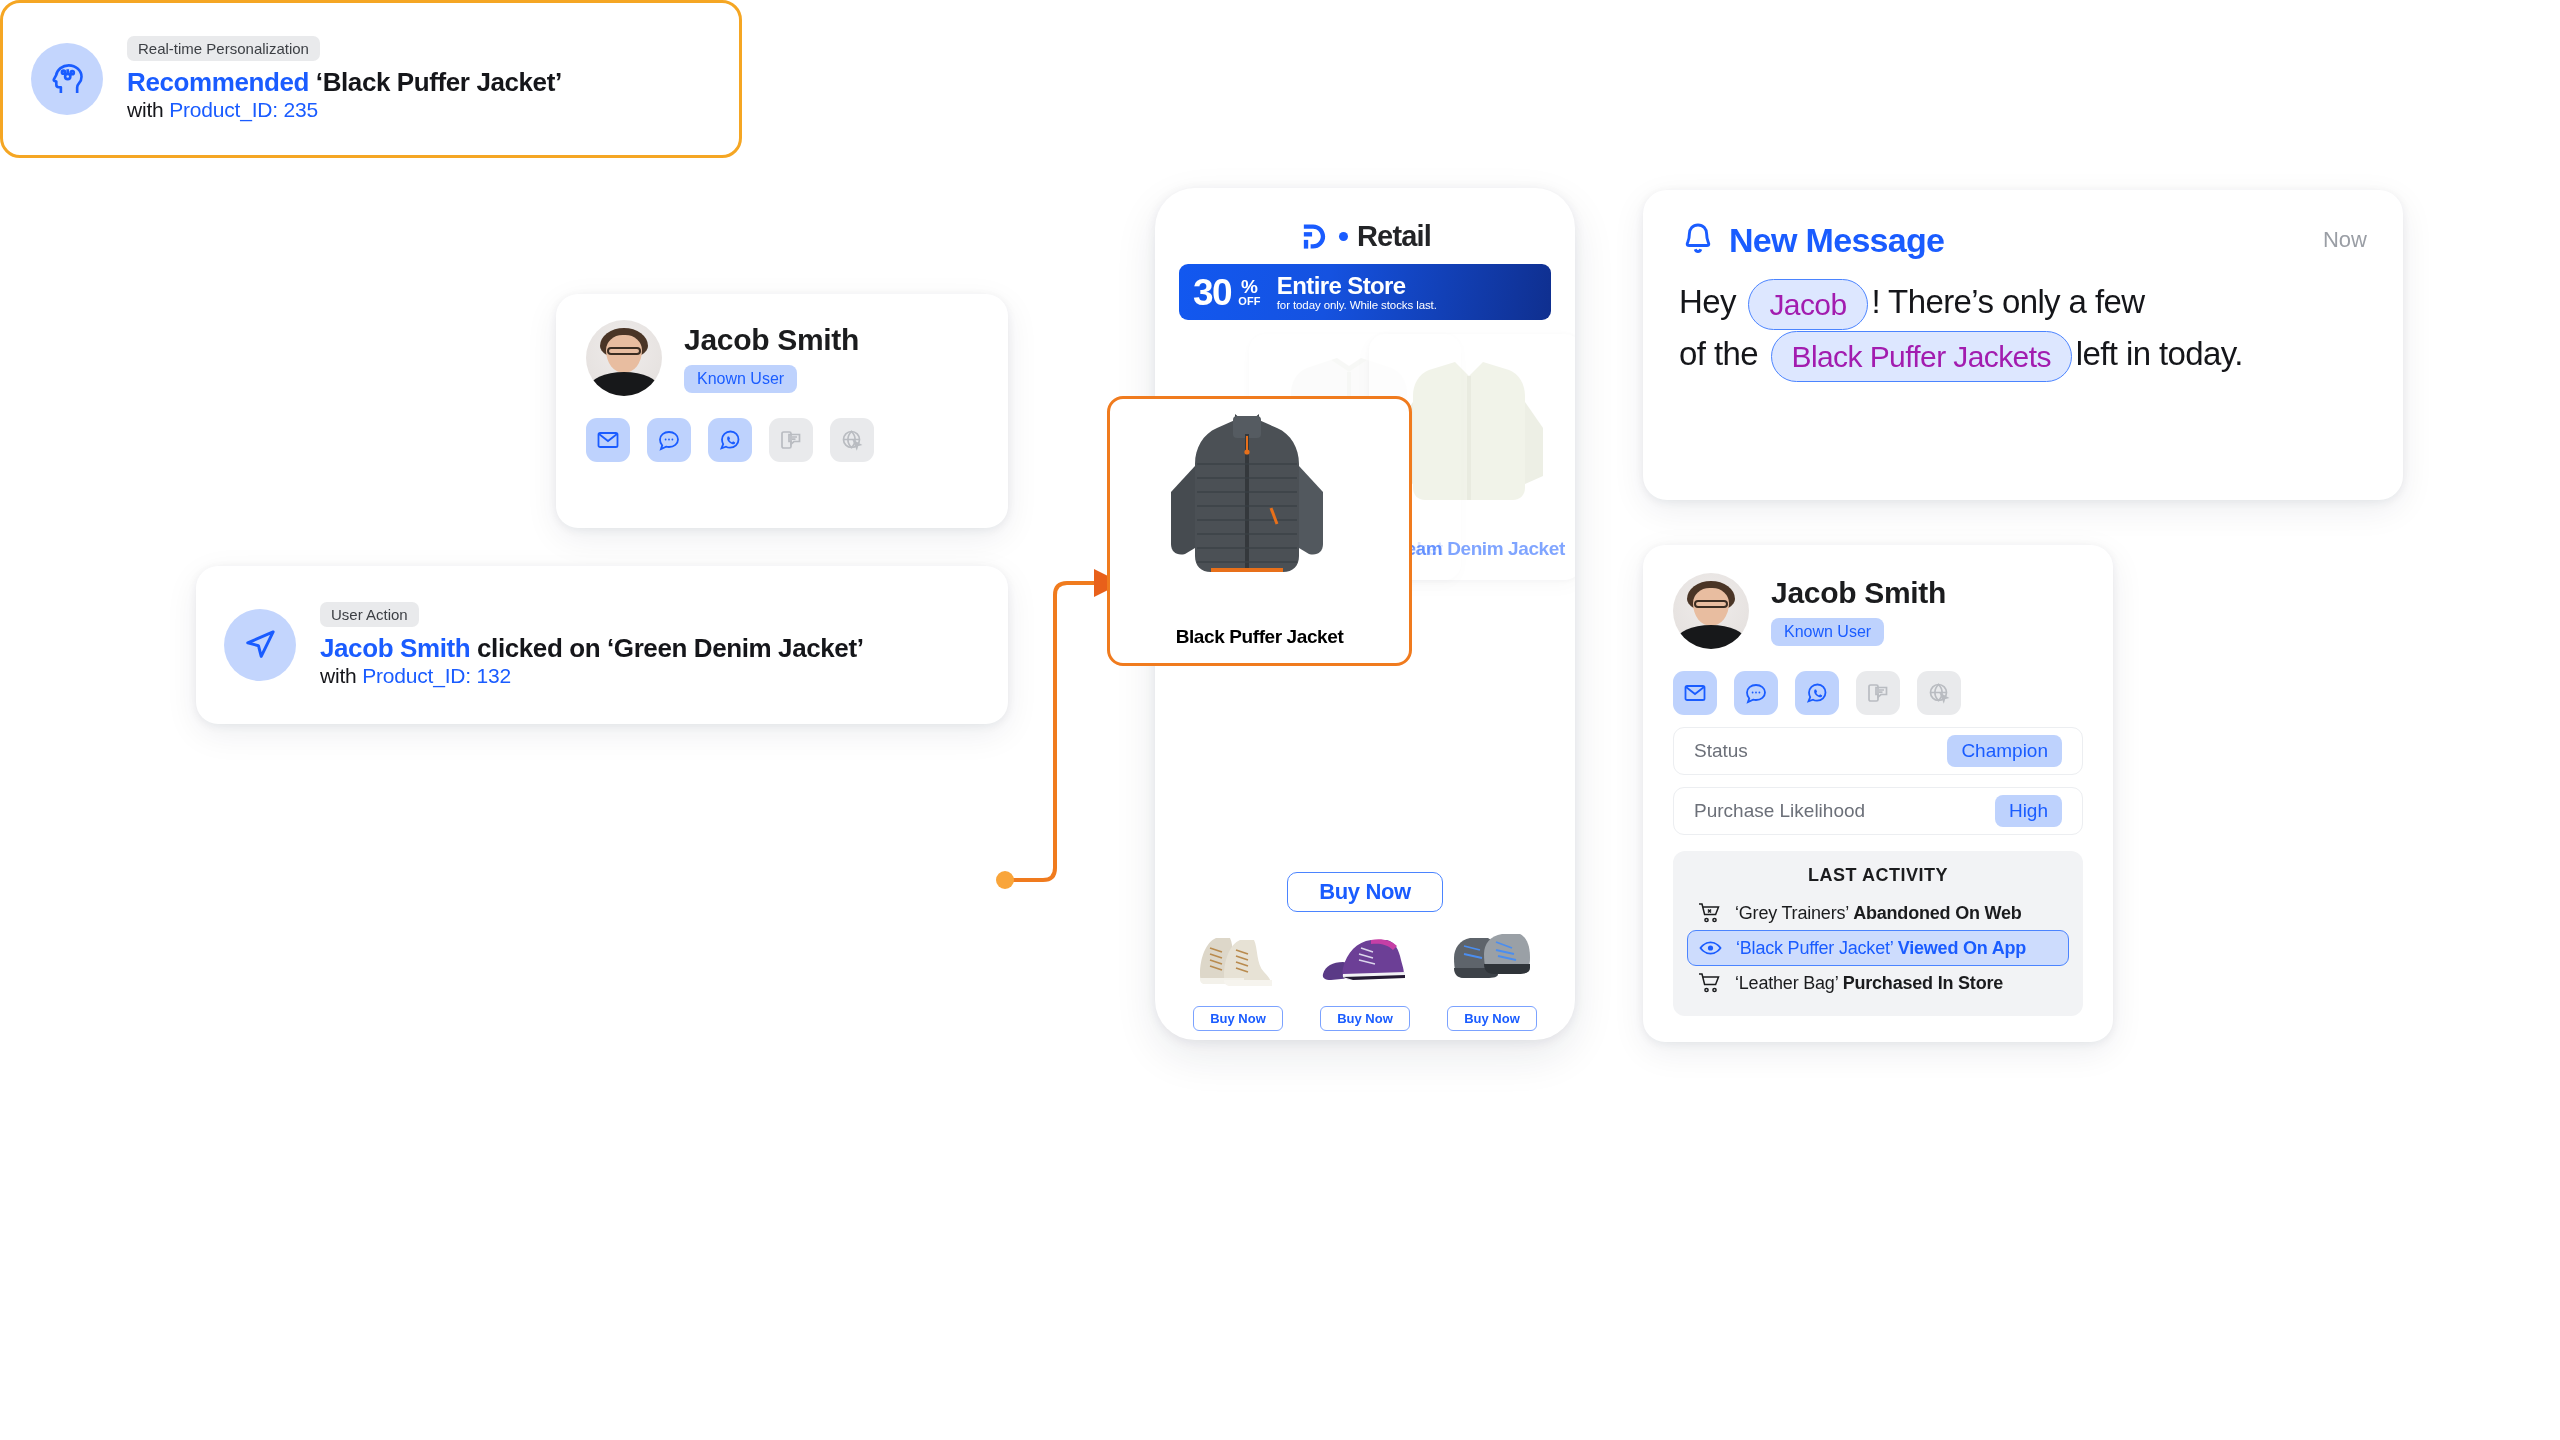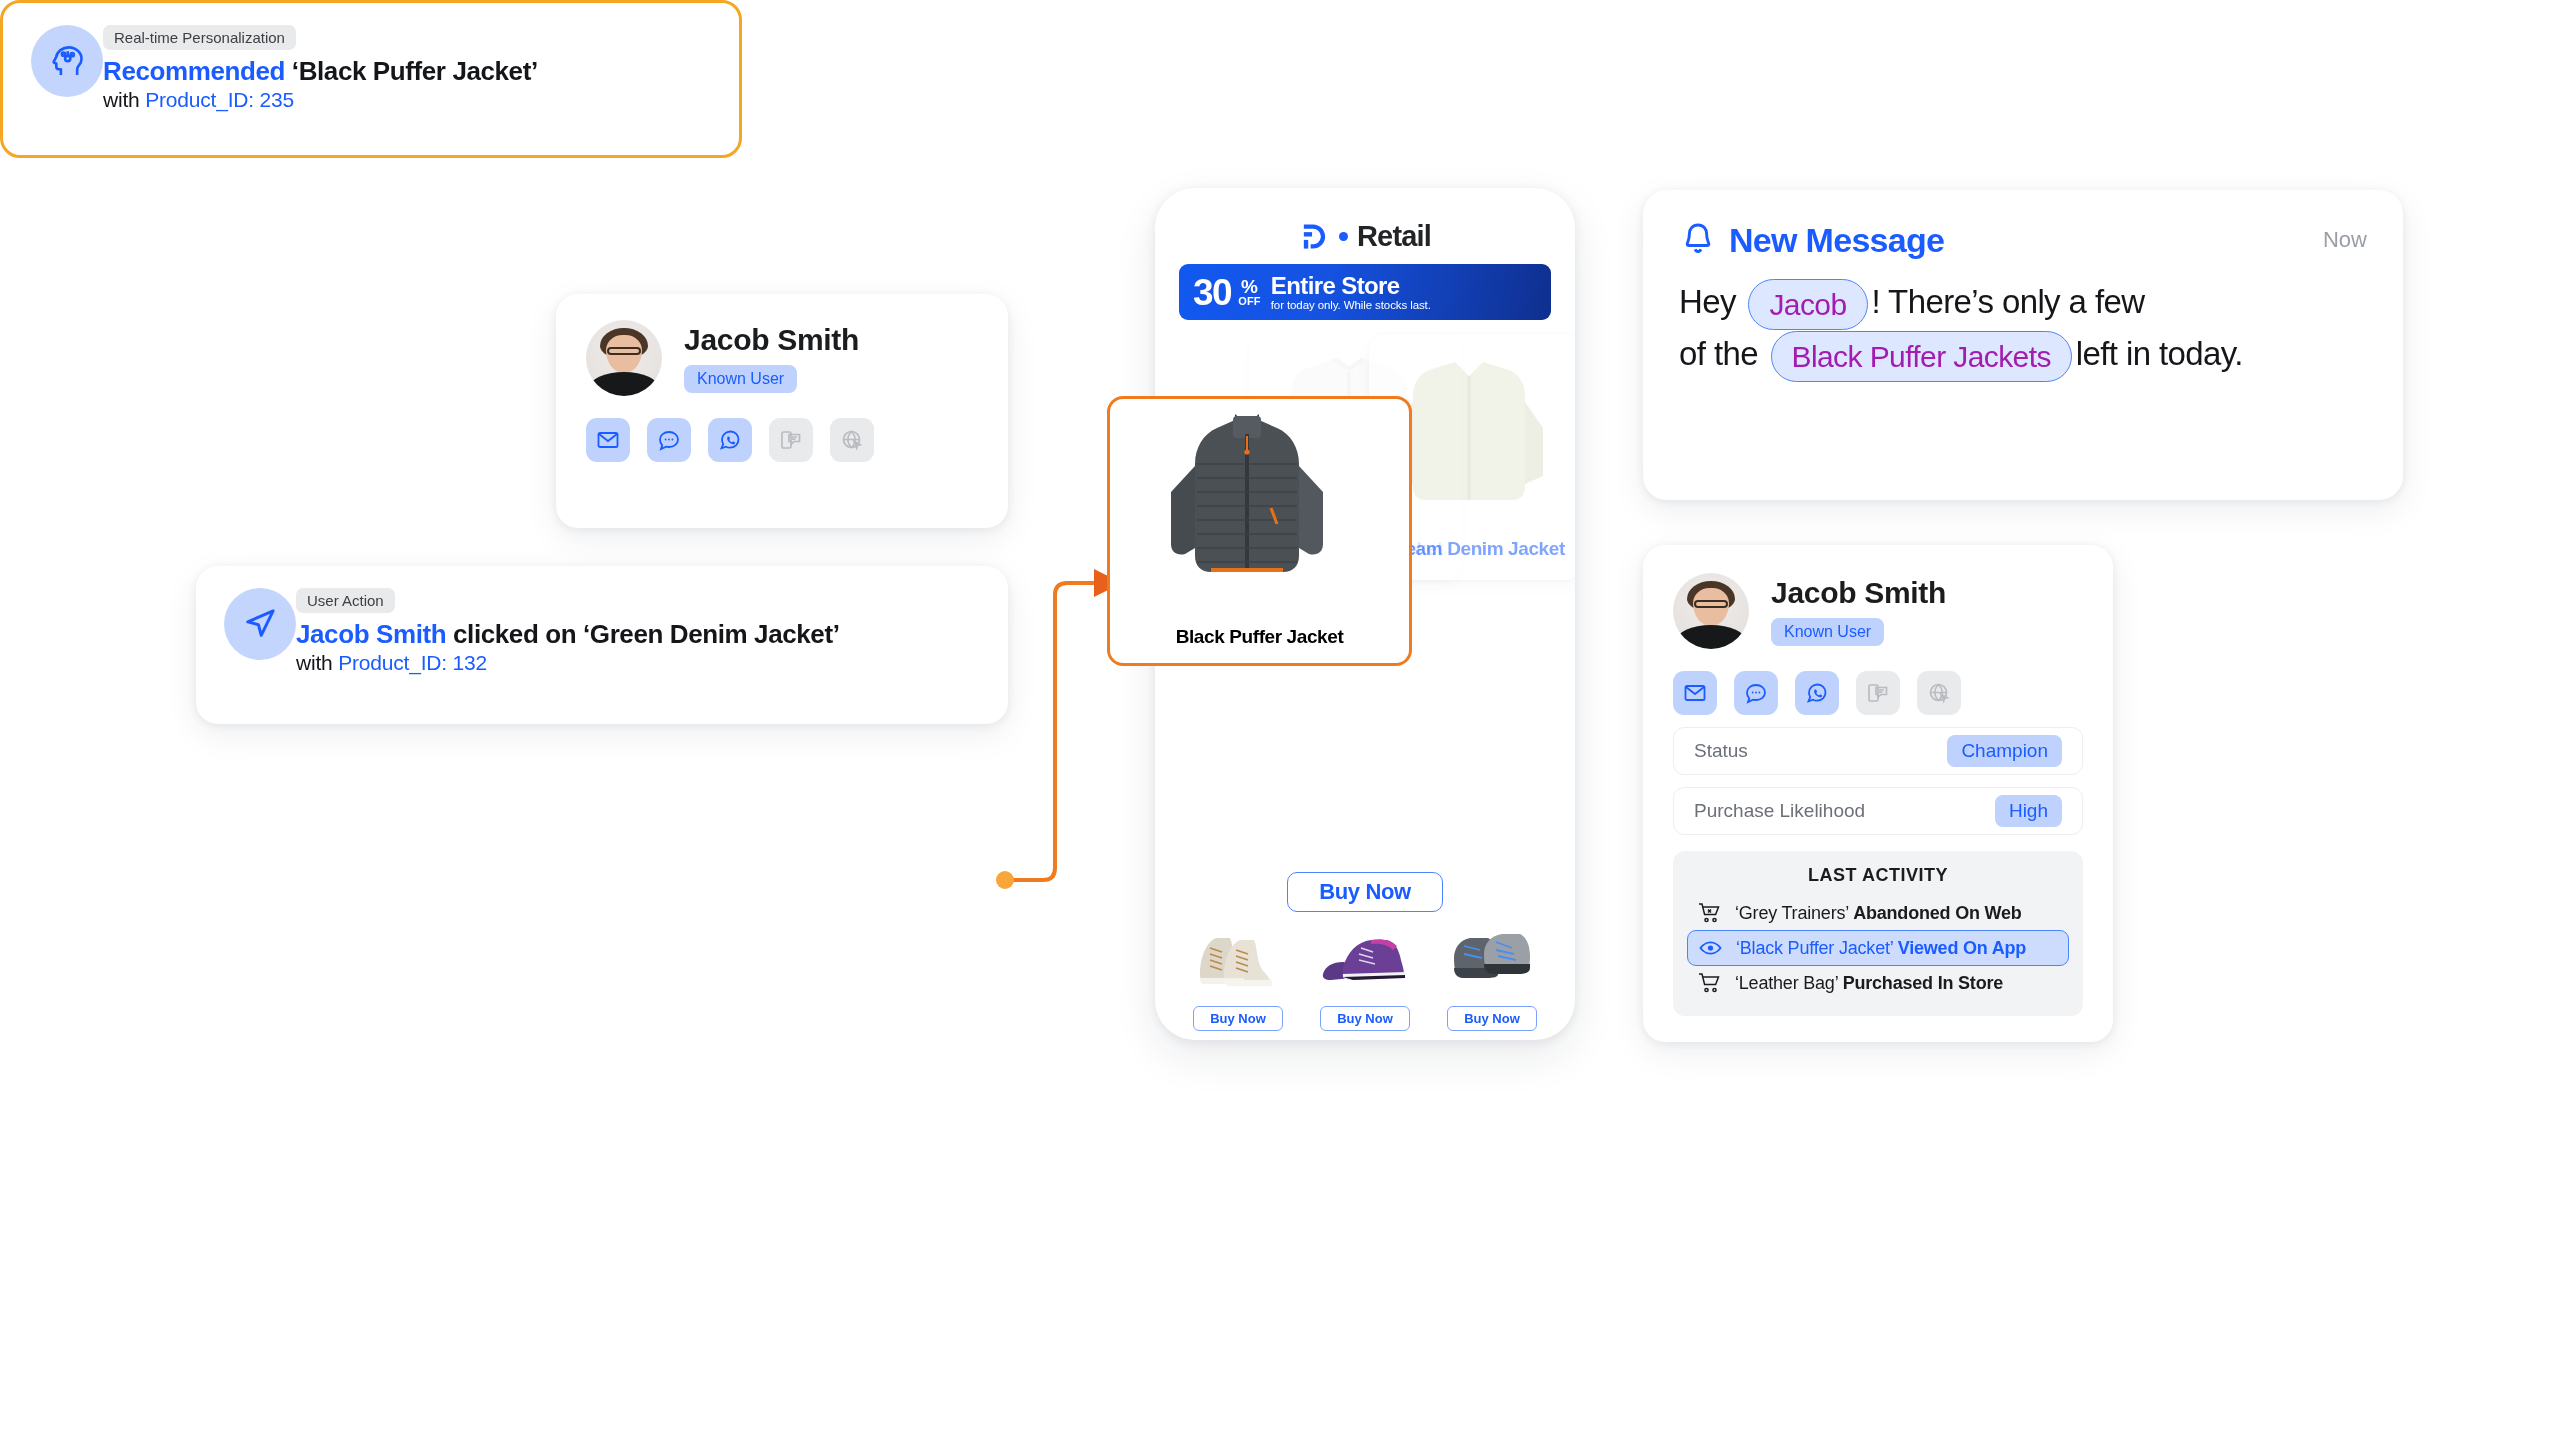--- a/index.html
+++ b/index.html
@@ -43,21 +43,21 @@
   .icon-row { display:flex; gap:17px; margin-top:22px; }
   .ibtn {
     width:44px; height:44px; border-radius:11px;
     display:flex; align-items:center; justify-content:center;
   }
   .ibtn.on  { background:#bed2fd; }
   .ibtn.off { background:#e9eaec; }
 
   
   #action-card { left: 196px; top: 566px; width: 812px; height: 158px; padding: 22px 28px; }
-  .evt-row { display:flex; align-items:flex-start; height:100%; }
+  .evt-row { display:flex; align-items:center; gap:24px; height:100%; }
   .evt-ico { width:72px; height:72px; border-radius:50%; background:#c3d5fd;
              display:flex; align-items:center; justify-content:center; flex:none; }
   .tag {
     display:inline-block; background:#e9eaec; color:#3c3f44;
     font-size:15px; padding:4px 11px; border-radius:7px; margin-bottom:7px;
   }
   .evt-main { font-size:26px; font-weight:700; color:#15161a; letter-spacing:-.4px; line-height:1.15; }
   .evt-main .b { color:#1a5cff; }
   .evt-sub  { font-size:21px; color:#15161a; margin-top:1px; letter-spacing:-.2px;}
   .evt-sub .b { color:#1a5cff; }
@@ -86,21 +86,21 @@
 
   .promo {
     margin-top:6px; height:56px; border-radius:9px;
     background: linear-gradient(100deg,#1258f0 0%,#1552e0 40%,#0f2f8f 100%);
     display:flex; align-items:center; padding:0 14px; gap:10px; color:#fff;
   }
   .promo-30 { font-size:37px; font-weight:700; letter-spacing:-1.5px; line-height:1; }
   .promo-pc { display:flex; flex-direction:column; align-items:center; line-height:1; margin-left:-3px;}
   .promo-pc .p1 { font-size:19px; font-weight:700; }
   .promo-pc .p2 { font-size:11px; font-weight:700; letter-spacing:.2px; }
-  .promo-right { margin-left:0; }
+  .promo-right { margin-left:6px; }
   .promo-right .t1 { font-size:24px; font-weight:700; letter-spacing:-.6px; line-height:1.05; }
   .promo-right .t2 { font-size:11.5px; font-weight:400; letter-spacing:-.1px; }
 
   .prod-strip { position:relative; margin-top:14px; height:246px; }
   .prod-tile {
     position:absolute; top:0; background:#fff; border-radius:16px;
     box-shadow: 0 1px 6px rgba(20,30,60,.06), 0 6px 20px rgba(20,30,60,.05);
     height:246px;
   }
   #tile-b { left:70px; width:212px; opacity:.30; }

